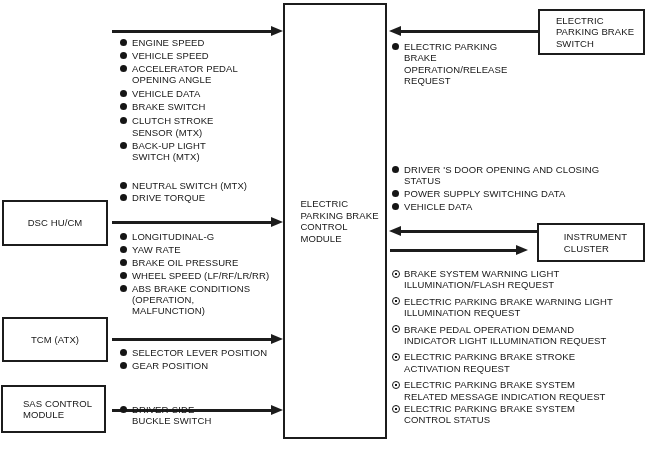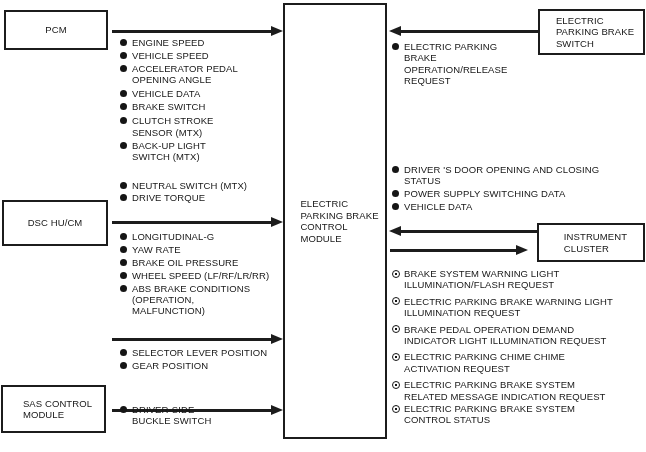--- a/index.html
+++ b/index.html
@@ -40,28 +40,28 @@
   }
   .legend { position:absolute; font-size:9.5px; line-height:12px; }
   .legend-row { display:flex; align-items:flex-end; margin-bottom:0.5px;margin-top:44px; }
   .legend-row .bullet-in, .legend-row .bullet-out { margin-top:2px; }
 </style>
 </head>
 <body>
 
 <div class="canvas">
 
-  <div class="box center-text" style="left:4px; top:10px; width:104px; height:40px;">
-    <span>PCM</span>
-  </div>
 
   <div class="box center-text" style="left:2px; top:200px; width:106px; height:46px;">
     <span>DSC HU/CM</span>
   </div>
 
+  <div class="box center-text" style="left:2px; top:317px; width:106px; height:45px;">
+    <span>TCM (ATX)</span>
+  </div>
 
   <div class="box left-text" style="left:1px; top:385px; width:105px; height:48px; padding-left:8px;">
     <span>SAS CONTROL
 MODULE</span>
   </div>
 
   <div class="box left-text" style="left:283px; top:3px; width:104px; height:436px; padding-left:9px;">
     <span>ELECTRIC
 PARKING BRAKE
 CONTROL
@@ -233,21 +233,21 @@
         <span class="sig-text">ELECTRIC PARKING BRAKE WARNING LIGHT
 ILLUMINATION REQUEST</span>
       </div>
     <div class="sig" style="margin-bottom:5px;">
         <span class="bullet-out"></span>
         <span class="sig-text">BRAKE PEDAL OPERATION DEMAND
 INDICATOR LIGHT ILLUMINATION REQUEST</span>
       </div>
     <div class="sig" style="margin-bottom:5px;">
         <span class="bullet-out"></span>
-        <span class="sig-text">ELECTRIC PARKING CHIME CHIME
+        <span class="sig-text">ELECTRIC PARKING BRAKE STROKE
 ACTIVATION REQUEST</span>
       </div>
     <div class="sig" style="margin-bottom:1px;">
         <span class="bullet-out"></span>
         <span class="sig-text">ELECTRIC PARKING BRAKE SYSTEM
 RELATED MESSAGE INDICATION REQUEST</span>
       </div>
     <div class="sig">
         <span class="bullet-out"></span>
         <span class="sig-text">ELECTRIC PARKING BRAKE SYSTEM

